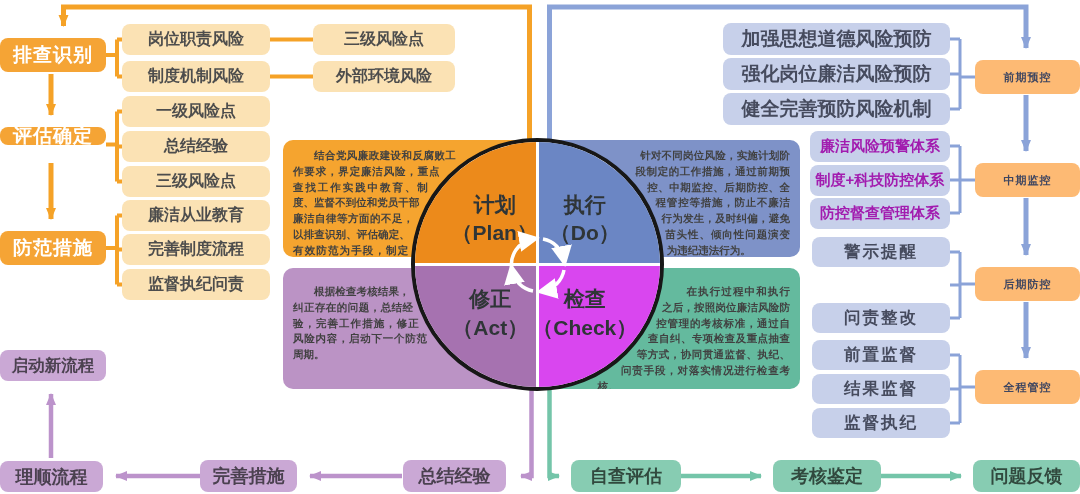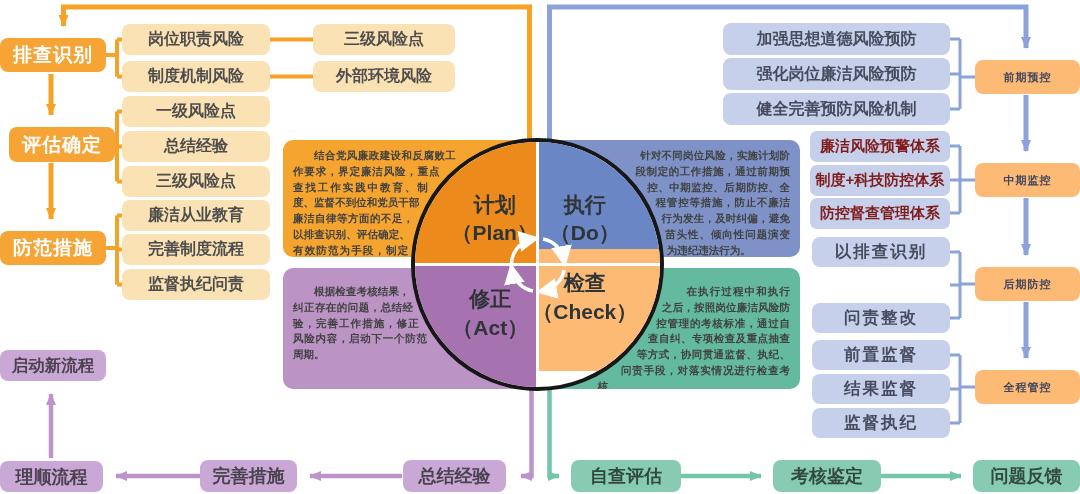--- a/index.html
+++ b/index.html
@@ -3,40 +3,40 @@
 <meta charset="utf-8">
 <style>
   html,body{margin:0;padding:0;background:#fff;}
   .stage{position:relative;width:1080px;height:494px;background:#fff;
          font-family:"Liberation Sans","DejaVu Sans",sans-serif;overflow:hidden;}
   svg.wires{position:absolute;left:0;top:0;z-index:1;}
   .bx{position:absolute;display:flex;align-items:center;justify-content:center;
       border-radius:8px;font-weight:bold;white-space:nowrap;z-index:2;color:#4c4c4c;}
   .ohead{background:#F5A435;color:#fff;font-size:19px;letter-spacing:1px;text-align:right;}
   .peach{background:#FBE2B4;font-size:16px;color:#4d4d4d;}
-  .lav{background:#C7D0EA;color:#464b5e;font-size:16px;}
-  .lavs{background:#C7D0EA;color:#7f1d1d;font-size:15px;border-radius:7px;}
+  .lav{background:#C7D0EA;color:#464b5e;font-size:19px;}
+  .lavs{background:#C7D0EA;color:#a21caf;font-size:15px;}
   .lav4{background:#C7D0EA;color:#464b5e;font-size:16.5px;letter-spacing:2px;}
   .lav2{background:#fdba74;color:#3f4660;font-size:11px;letter-spacing:1px;}
   .pur{background:#CAA8D5;color:#4b4150;font-size:18px;}
   .grn{background:#87CCB2;color:#31493e;font-size:18px;}
   .qrect{position:absolute;border-radius:10px;z-index:2;overflow:hidden;}
   .qtext{font-size:10.5px;line-height:1.5;text-align:justify;text-indent:2em;
          color:#414141;font-weight:bold;}
   .sp{height:100%;}
   .spr{float:right;width:132px;}
   .spl{float:left;width:120px;}
   .circle{position:absolute;left:411px;top:138px;width:245px;height:245px;
           border:4px solid #171717;border-radius:50%;overflow:hidden;z-index:3;background:#fff;}
   .quad{position:absolute;width:50%;height:50%;display:flex;align-items:center;
         justify-content:center;text-align:center;}
   .q-plan{left:0;top:0;background:#EC8A1B;}
   .q-do{right:0;top:0;background:#6B86C4;}
   .q-act{left:0;bottom:0;background:#A672B0;}
-  .q-check{right:0;bottom:16px;background:#fdba74;margin-top:26px;}
+  .q-check{right:0;bottom:0;background:#d946ef;margin-top:26px;}
   .qlabel{font-size:21px;font-weight:bold;color:#2f3537;line-height:1.35;}
   .q-plan .qlabel{transform:translate(14px,16px);margin-left:9px;}
   .q-do .qlabel{transform:translate(-14px,16px);}
   .q-act .qlabel{transform:translate(14px,-12px);}
   .q-check .qlabel{transform:translate(-14px,-12px);}
   .crossV{position:absolute;left:calc(50% - 1.5px);top:0;width:3px;height:100%;background:#fff;z-index:4;}
   .crossH{position:absolute;top:calc(50% - 1.5px);left:0;height:3px;width:100%;background:#fff;z-index:4;}
   .cyc{position:absolute;left:calc(50% - 45px);top:calc(50% - 45px);z-index:5;}
 </style>
 </head>
@@ -81,21 +81,21 @@
     <path d="M402,476 L310,476" fill="none" stroke="#BC93CB" stroke-width="4.5" marker-end="url(#ah-p)"></path>
     <path d="M200,476 L116,476" fill="none" stroke="#BC93CB" stroke-width="4.5" marker-end="url(#ah-p)"></path>
     <path d="M51,458 L51,394" fill="none" stroke="#BC93CB" stroke-width="4.5" marker-end="url(#ah-p)"></path>
 
     <path d="M549.5,389 L549.5,476 L559,476" fill="none" stroke="#74C5A9" stroke-width="4.5" marker-end="url(#ah-g)"></path>
     <path d="M681,476 L761,476" fill="none" stroke="#74C5A9" stroke-width="4.5" marker-end="url(#ah-g)"></path>
     <path d="M881,476 L961,476" fill="none" stroke="#74C5A9" stroke-width="4.5" marker-end="url(#ah-g)"></path>
   </svg>
 
   <div class="bx ohead" style="left:0;top:38px;width:106px;height:34px">排查识别</div>
-  <div class="bx ohead" style="left:9px;top:127px;width:106px;height:35px">评估确定</div>
+  <div class="bx ohead" style="left:0;top:127px;width:106px;height:18px">评估确定</div>
   <div class="bx ohead" style="left:0;top:231px;width:106px;height:34px">防范措施</div>
   <div class="bx pur" style="left:0;top:350px;width:106px;height:31px;font-size:16.5px">启动新流程</div>
   <div class="bx pur" style="left:0;top:461px;width:103px;height:31px">理顺流程</div>
 
   <div class="bx peach" style="left:122px;top:24px;width:148px;height:31px">岗位职责风险</div>
   <div class="bx peach" style="left:122px;top:61px;width:148px;height:31px">制度机制风险</div>
   <div class="bx peach" style="left:122px;top:96px;width:148px;height:31px">一级风险点</div>
   <div class="bx peach" style="left:122px;top:131px;width:148px;height:31px">总结经验</div>
   <div class="bx peach" style="left:122px;top:166px;width:148px;height:31px">三级风险点</div>
   <div class="bx peach" style="left:122px;top:200px;width:148px;height:31px">廉洁从业教育</div>
@@ -162,21 +162,21 @@
   </div>
 
   <div class="bx lav" style="left:723px;top:23px;width:227px;height:32px">加强思想道德风险预防</div>
   <div class="bx lav" style="left:723px;top:58px;width:227px;height:32px">强化岗位廉洁风险预防</div>
   <div class="bx lav" style="left:723px;top:93px;width:227px;height:32px">健全完善预防风险机制</div>
 
   <div class="bx lavs" style="left:810px;top:131px;width:140px;height:31px">廉洁风险预警体系</div>
   <div class="bx lavs" style="left:810px;top:165px;width:140px;height:31px">制度+科技防控体系</div>
   <div class="bx lavs" style="left:810px;top:198px;width:140px;height:31px">防控督查管理体系</div>
 
-  <div class="bx lav4" style="left:812px;top:237px;width:138px;height:30px">以排查识别</div>
+  <div class="bx lav4" style="left:812px;top:237px;width:138px;height:30px">警示提醒</div>
   <div class="bx lav4" style="left:812px;top:303px;width:138px;height:30px">问责整改</div>
 
   <div class="bx lav4" style="left:812px;top:340px;width:138px;height:30px">前置监督</div>
   <div class="bx lav4" style="left:812px;top:374px;width:138px;height:30px">结果监督</div>
   <div class="bx lav4" style="left:812px;top:408px;width:138px;height:30px">监督执纪</div>
 
   <div class="bx lav2" style="left:975px;top:60px;width:105px;height:34px">前期预控</div>
   <div class="bx lav2" style="left:975px;top:163px;width:105px;height:34px">中期监控</div>
   <div class="bx lav2" style="left:975px;top:267px;width:105px;height:34px">后期防控</div>
   <div class="bx lav2" style="left:975px;top:370px;width:105px;height:34px">全程管控</div>

